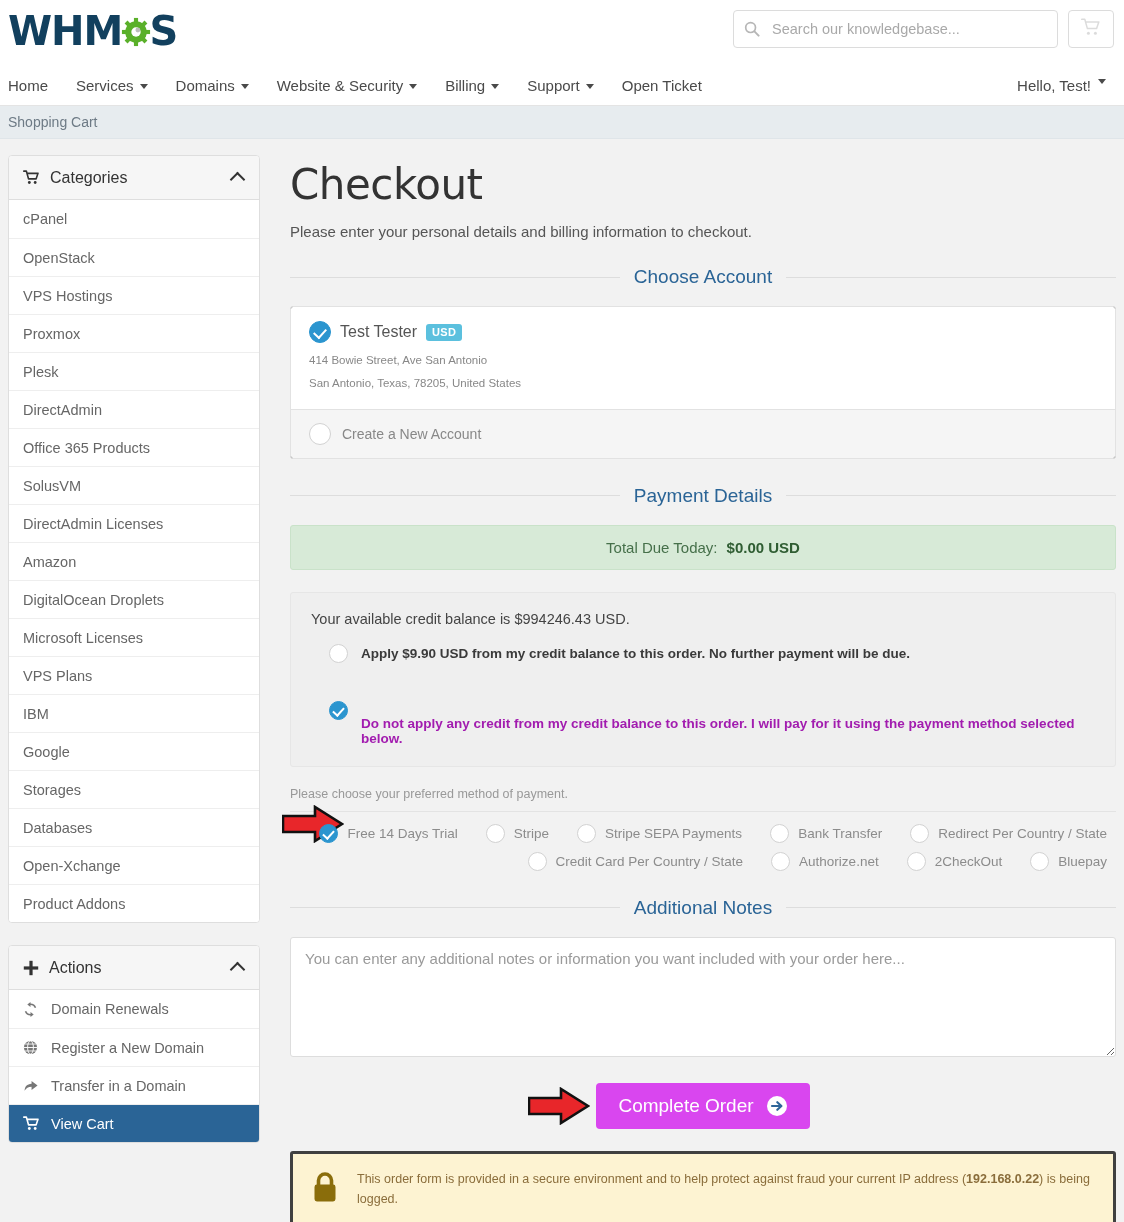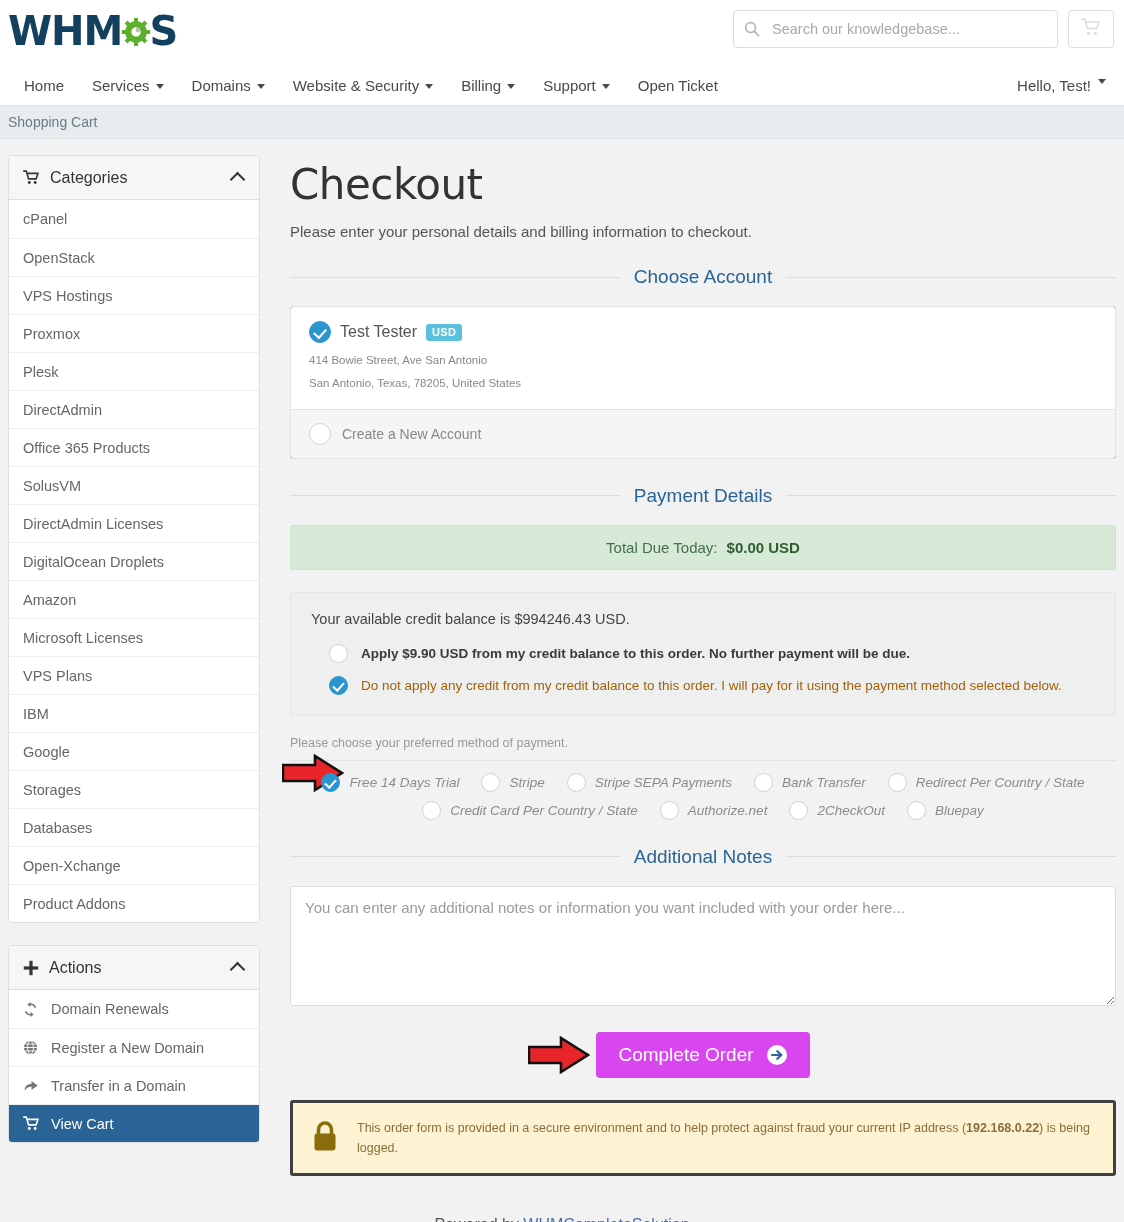--- a/index.html
+++ b/index.html
@@ -88,21 +88,21 @@
   }
   .cart-btn svg { opacity: .35; }
 
   
   .main-nav {
     background: #fff;
     height: 40px;
     display: flex;
     align-items: center;
     position: relative;
-    padding-left: 16px;
+    padding-left: 0;
     border-bottom: 1px solid #e4e4e4;
   }
   .nav-item {
     font-size: 15px;
     color: #4a4a4a;
     padding: 0 14px;
     display: flex;
     align-items: center;
     gap: 6px;
     height: 40px;
@@ -365,39 +365,38 @@
     display: flex;
     align-items: center;
     gap: 13px;
     margin-bottom: 13px;
     padding-left: 18px;
     cursor: pointer;
   }
   .credit-opt:last-child { margin-bottom: 0; }
   .credit-opt .co-label { font-size: 13.5px; color: #444; font-weight: bold; }
   .credit-opt.unselected .co-label { font-weight: bold; color: #3a3a3a; }
-  .credit-opt.selected .co-label { font-weight: normal; color: #a16207; }
+  .credit-opt.selected .co-label { font-weight: bold; color: #a21caf; margin-top: 40px; }
 
   
   .pm-wrap { position: relative; margin-bottom: 26px; }
   .pm-hint {
     font-size: 12.5px;
     color: #999;
     margin: 0 0 12px 0;
     padding-bottom: 10px;
     border-bottom: 1px solid #e3e3e3;
   }
   .pm-rows { display: block; }
   .pm-row {
     display: flex;
     align-items: center;
-    justify-content: center;
-    gap: 4px;
+    justify-content: flex-end;
+    gap: 10px;
     flex-wrap: nowrap;
-    font-style: italic;
   }
   .pm-row + .pm-row { margin-top: 9px; }
   .pm-item {
     display: flex;
     align-items: center;
     gap: 9px;
     padding: 0 9px;
     cursor: pointer;
     white-space: nowrap;
   }
@@ -616,24 +615,24 @@
         <div class="panel-item">
             <span>Office 365 Products</span>
           </div>
         <div class="panel-item">
             <span>SolusVM</span>
           </div>
         <div class="panel-item">
             <span>DirectAdmin Licenses</span>
           </div>
         <div class="panel-item">
+            <span>Amazon</span>
+          </div>
+        <div class="panel-item">
             <span>DigitalOcean Droplets</span>
-          </div>
-        <div class="panel-item">
-            <span>Amazon</span>
           </div>
         <div class="panel-item">
             <span>Microsoft Licenses</span>
           </div>
         <div class="panel-item">
             <span>VPS Plans</span>
           </div>
         <div class="panel-item">
             <span>IBM</span>
           </div>

